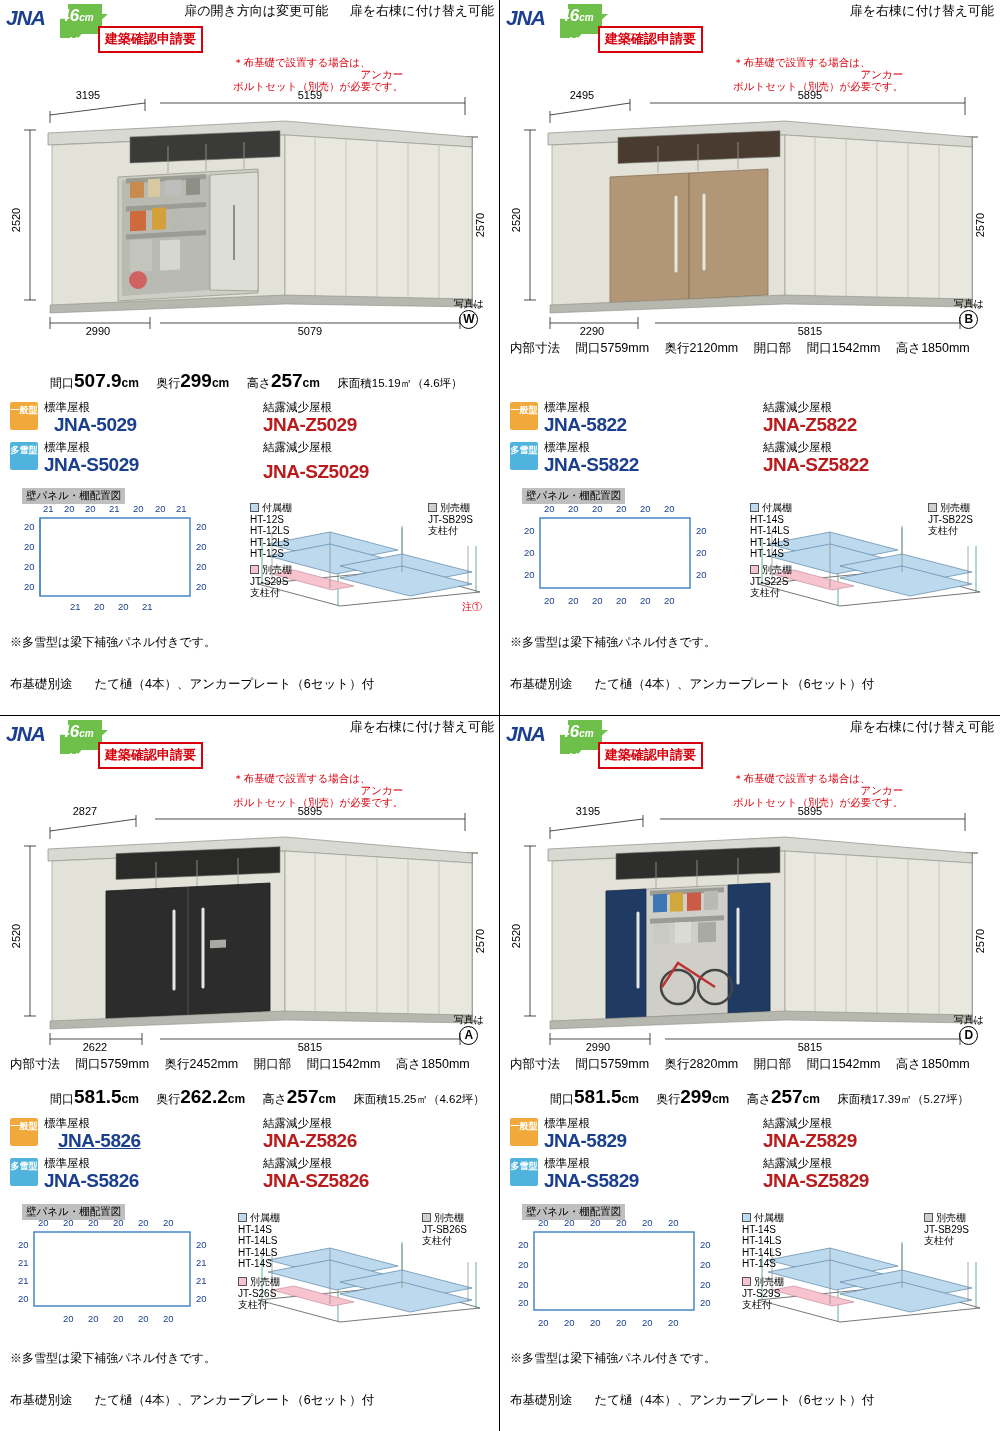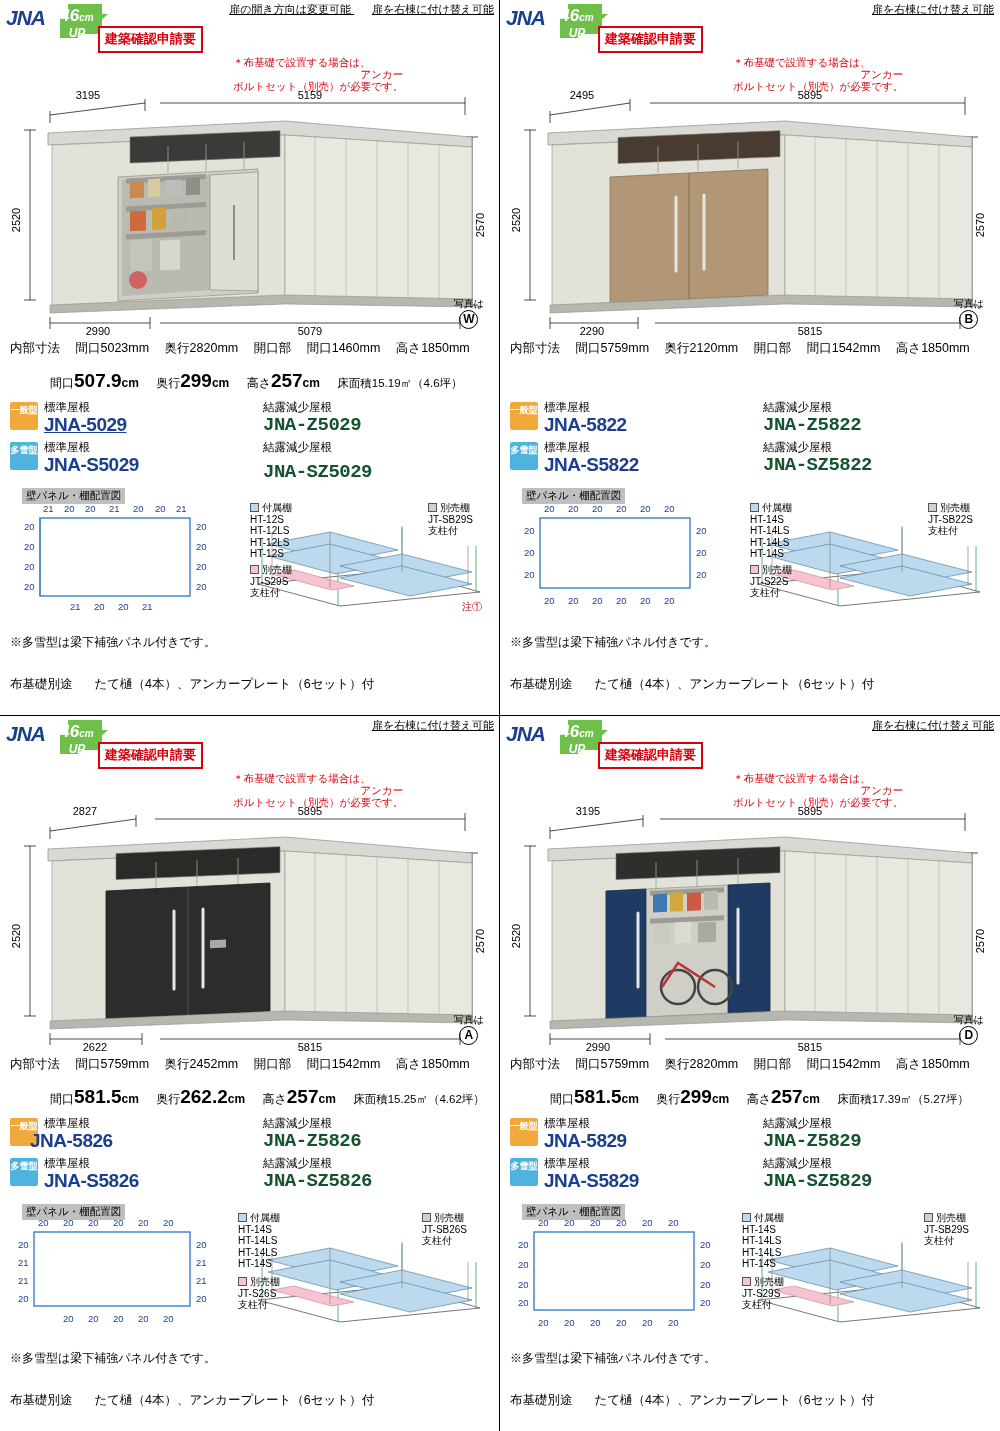--- a/index.html
+++ b/index.html
@@ -34,24 +34,23 @@
   .vline {
     position: absolute;
     top: 0; width: 1px; height: 1431px;
     background: #000;
   }
 
   
   .topnotes {
     position: absolute;
     top: 2px; right: 6px;
-    font-size: 11px;
+    font-size: 13px;
     color: #000;
     white-space: nowrap;
-    text-decoration: underline;
   }
   .topnotes span { margin-left: 18px; }
 
   
   .jna-badge {
     position: absolute;
     left: 6px; top: 4px;
     width: 104px; height: 46px;
   }
   .jna-text {
@@ -74,21 +73,21 @@
     left: 44px; top: 4px;
     width: 54px;
     text-align: center;
     color: #fff;
     font-weight: bold;
     font-size: 17px;
     line-height: 15px;
     font-style: italic;
   }
   .up-label .cm { font-size: 10px; }
-  .up-label .up { font-size: 12px; display: block; margin-top: 1px; }
+  .up-label .up { font-size: 12px; display: block; margin-top: 10px; }
 
   .kakunin {
     position: absolute;
     left: 98px; top: 26px;
     border: 2px solid #d8000c;
     color: #d8000c;
     font-size: 13px;
     font-weight: bold;
     padding: 2px 5px 3px 5px;
     background: #fff;
@@ -178,21 +177,21 @@
     font-size: 11.5px;
     color: #000;
   }
   .mname {
     position: absolute;
     font-size: 19px;
     font-weight: bold;
     color: #1b3f8f;
     letter-spacing: -0.5px;
   }
-  .mname.blue2 { color: #14532d; font-family: Liberation Mono, monospace; }
+  .mname.blue2 { color: #b91c1c; }
 
   
   .diagram {
     position: absolute;
     left: 10px; top: 488px;
     width: 480px; height: 130px;
   }
   .dia-title {
     position: absolute;
     left: 12px; top: 0;
@@ -347,41 +346,33 @@
         </g>
 
         <polygon points="40,220 275,210 462,214 462,222 275,219 40,228" fill="#b6b7ae" stroke="#8d8f86" stroke-width="0.6"></polygon>
       </svg>
       <div class="photo-mark">
         <div>写真は</div>
         <div class="circle">W</div>
       </div>
     </div>
 
-    <div class="naibu">
-      <span>内部寸法</span>
-      <span>間口5023mm</span>
-      <span>奥行2820mm</span>
-      <span>開口部</span>
-      <span>間口1460mm</span>
-      <span>高さ1850mm</span>
-    </div>
 
     <div class="size-row">
       <span class="seg"><span>間口</span><span class="big">507.9</span><span class="u">cm</span></span>
       <span class="seg"><span>奥行</span><span class="big">299</span><span class="u">cm</span></span>
       <span class="seg"><span>高さ</span><span class="big">257</span><span class="u">cm</span></span>
       <span class="yuka">床面積15.19㎡（4.6坪）</span>
     </div>
 
     <div class="models">
       <div class="mtag" style="left:0;top:2px;"><span>一般型</span></div>
       <div class="mtag snow" style="left:0;top:42px;"><span>多雪型</span></div>
       <div class="mcap" style="left:34px;top:0;">標準屋根</div>
-      <div class="mname" style="left:34px;top:14px;text-decoration:underline;">JNA-5029</div>
+      <div class="mname" style="left:44px;top:14px;">JNA-5029</div>
       <div class="mcap" style="left:34px;top:40px;">標準屋根</div>
       <div class="mname" style="left:34px;top:54px;">JNA-S5029</div>
       <div class="mcap" style="left:253px;top:0;">結露減少屋根</div>
       <div class="mname blue2" style="left:253px;top:14px;">JNA-Z5029</div>
       <div class="mcap" style="left:253px;top:40px;">結露減少屋根</div>
       <div class="mname blue2" style="left:253px;top:61px;">JNA-SZ5029</div>
     </div>
 
     <div class="diagram">
       <div class="dia-title">壁パネル・棚配置図</div>
@@ -748,21 +739,21 @@
       <span class="seg"><span>間口</span><span class="big">581.5</span><span class="u">cm</span></span>
       <span class="seg"><span>奥行</span><span class="big">262.2</span><span class="u">cm</span></span>
       <span class="seg"><span>高さ</span><span class="big">257</span><span class="u">cm</span></span>
       <span class="yuka">床面積15.25㎡（4.62坪）</span>
     </div>
 
     <div class="models">
       <div class="mtag" style="left:0;top:2px;"><span>一般型</span></div>
       <div class="mtag snow" style="left:0;top:42px;"><span>多雪型</span></div>
       <div class="mcap" style="left:34px;top:0;">標準屋根</div>
-      <div class="mname" style="left:20px;top:14px;">JNA-5826</div>
+      <div class="mname" style="left:48px;top:14px;text-decoration:underline;">JNA-5826</div>
       <div class="mcap" style="left:34px;top:40px;">標準屋根</div>
       <div class="mname" style="left:34px;top:54px;">JNA-S5826</div>
       <div class="mcap" style="left:253px;top:0;">結露減少屋根</div>
       <div class="mname blue2" style="left:253px;top:14px;">JNA-Z5826</div>
       <div class="mcap" style="left:253px;top:40px;">結露減少屋根</div>
       <div class="mname blue2" style="left:253px;top:54px;">JNA-SZ5826</div>
     </div>
 
     <div class="diagram">
       <div class="dia-title">壁パネル・棚配置図</div>

